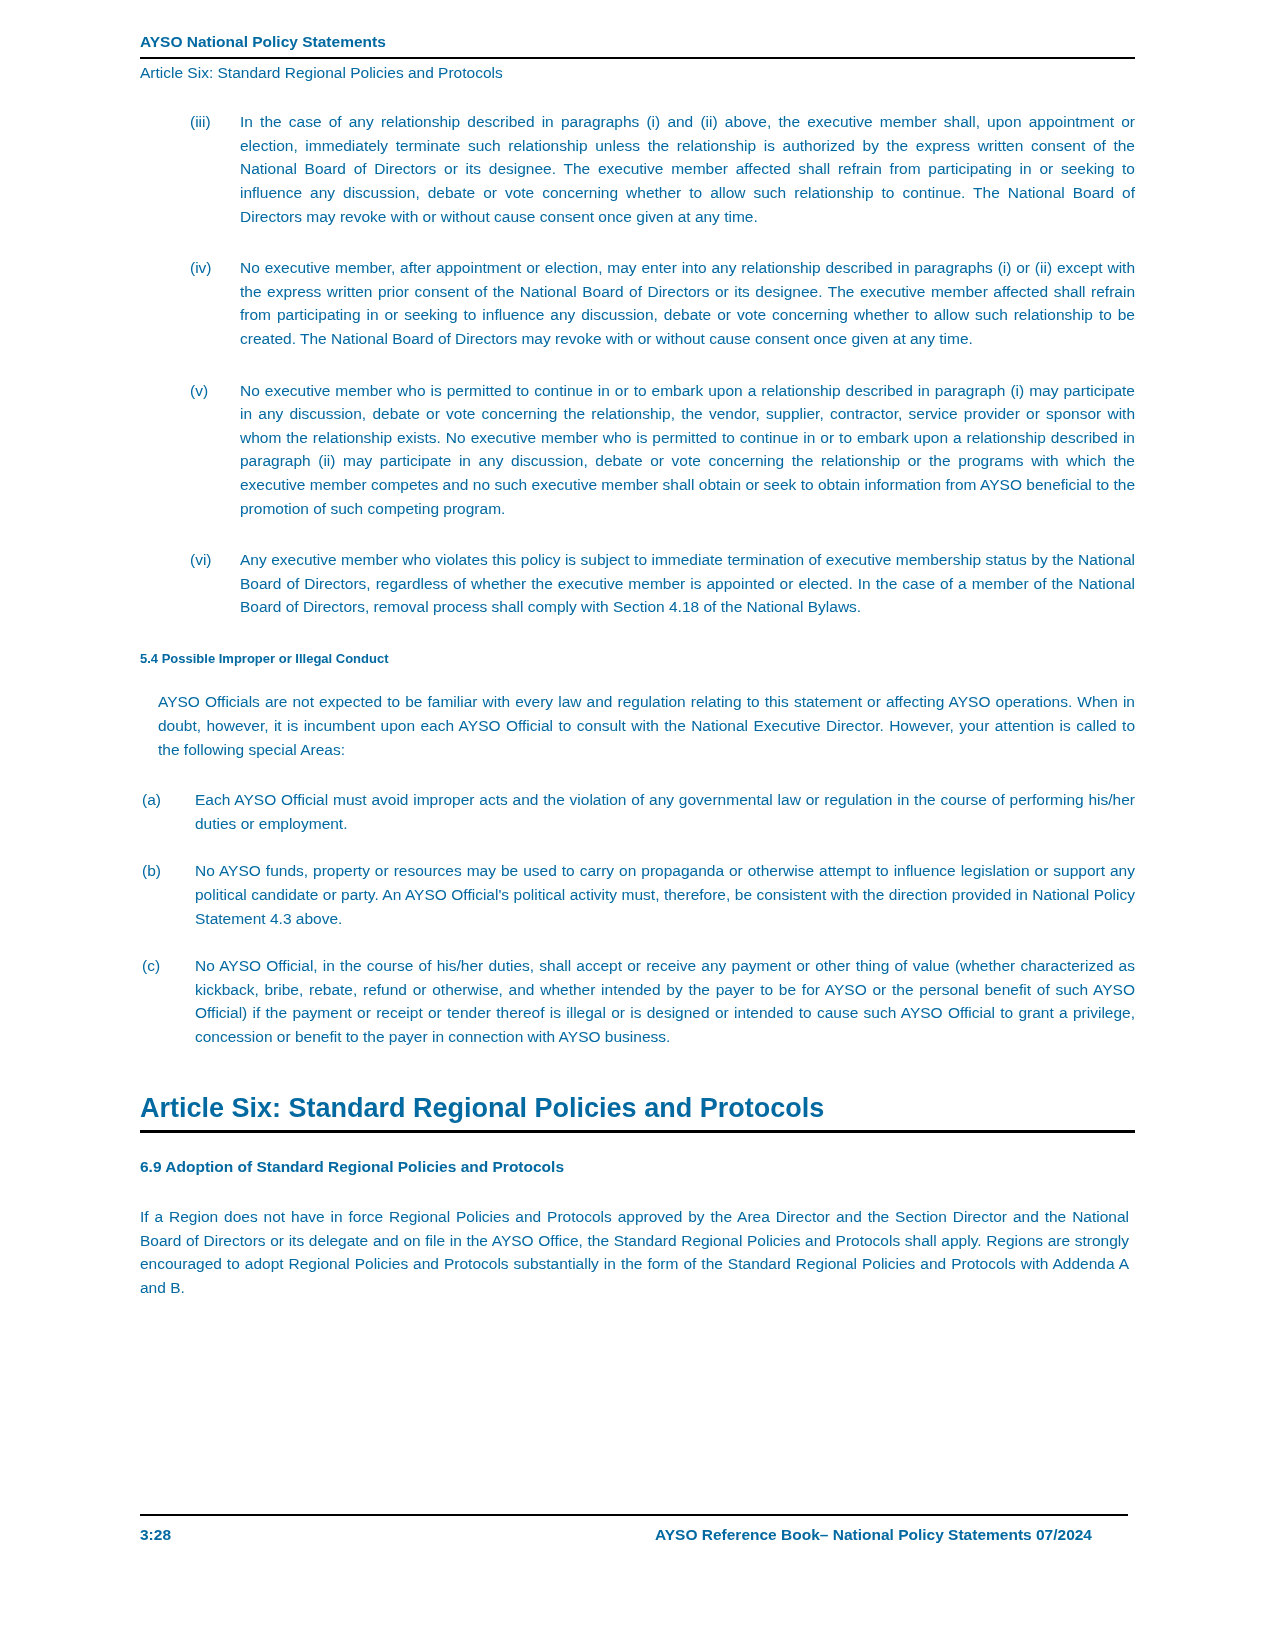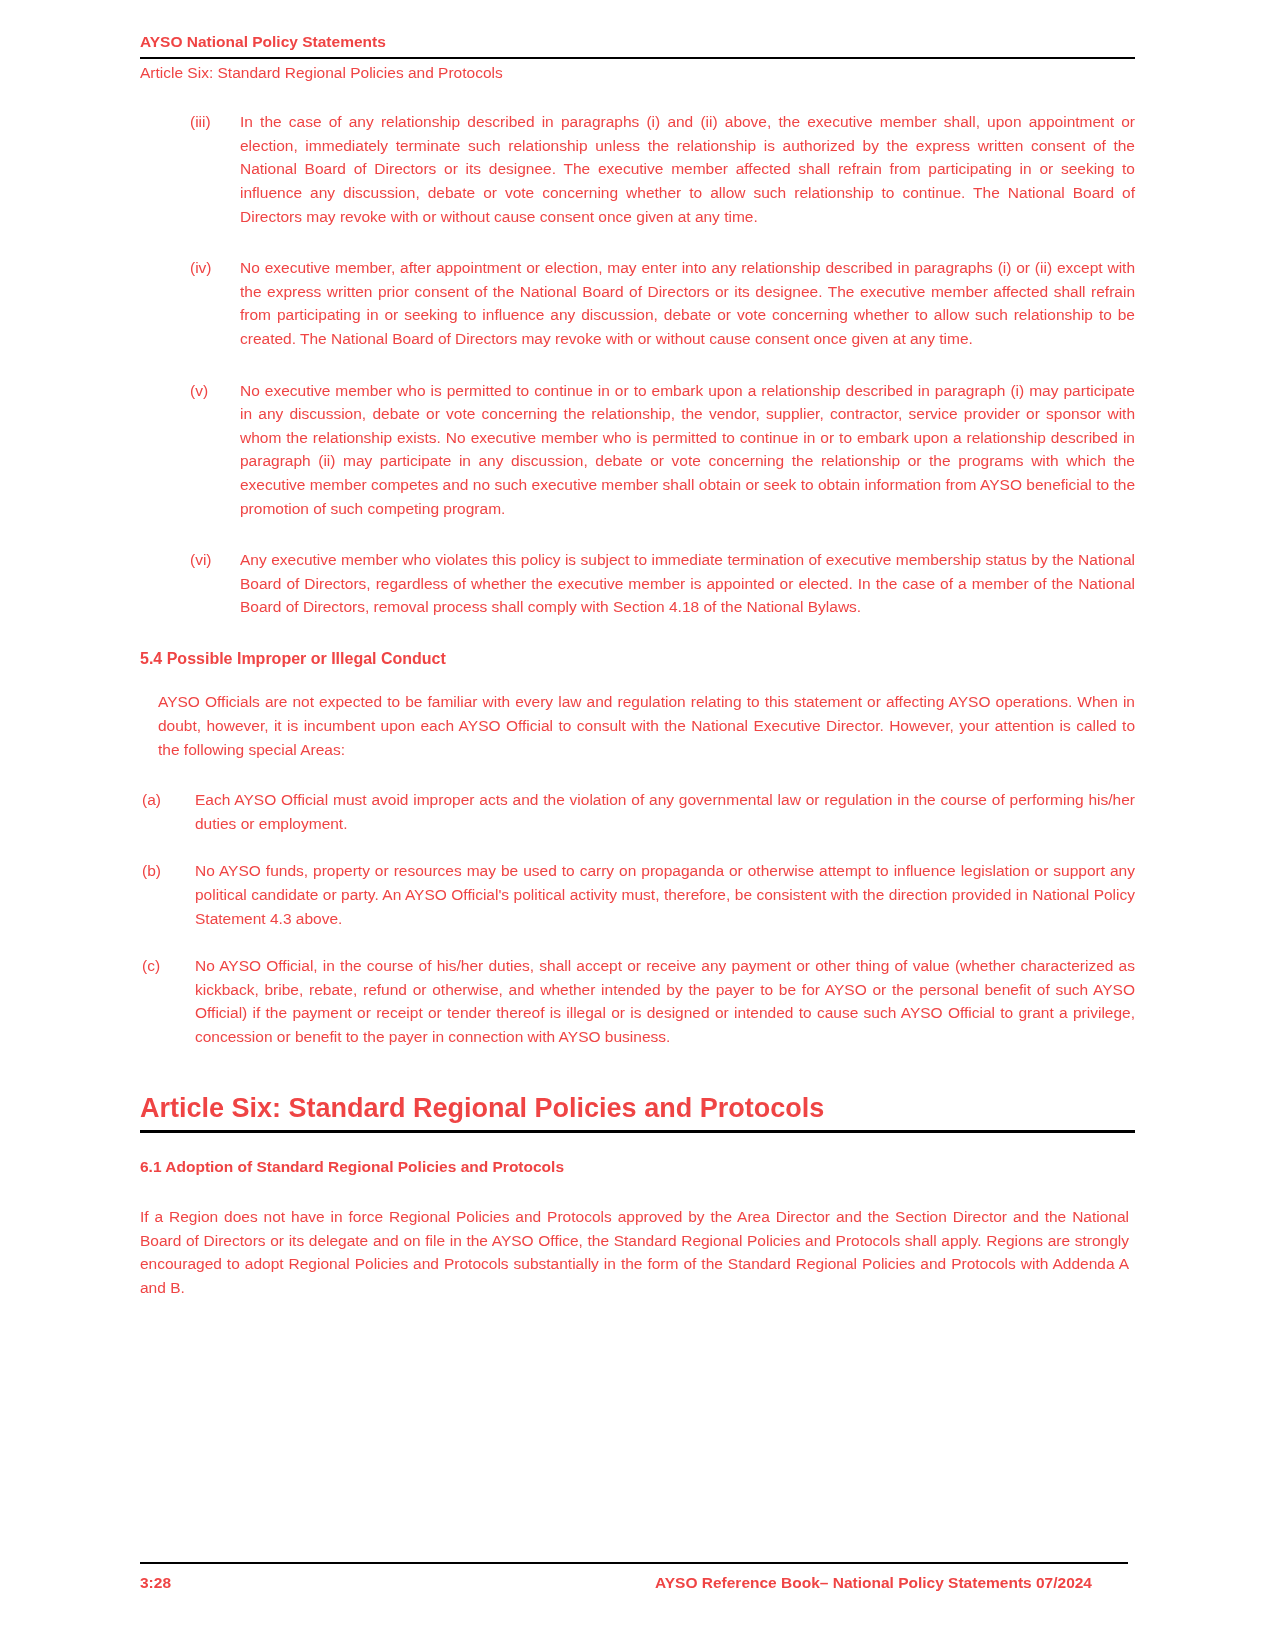--- a/index.html
+++ b/index.html
@@ -2,21 +2,21 @@
 <html><head>
 <meta charset="utf-8">
 <style>
   * { box-sizing: border-box; }
   html, body { margin: 0; padding: 0; background: #e8e8e8; }
   .page {
     width: 1275px;
     height: 1650px;
     margin: 0 auto;
     background: #ffffff;
-    color: #ef4444;
+    color: #0369a1;
     font-family: "Liberation Sans", sans-serif;
     font-size: 15.5px;
     line-height: 23.6px;
     position: relative;
     overflow: hidden;
   }
   .content { padding: 30px 140px 0 140px; }
 
   .doc-header-title { font-weight: bold; }
   .doc-header-rule { border: none; border-top: 2.5px solid #000; margin: 3px 0 0 0; }
@@ -51,21 +51,21 @@
     padding-bottom: 5px;
     border-bottom: 3px solid #000;
   }
   .sub-section-heading { font-weight: bold; margin: 22px 0 0 0; }
   .sub-section-paragraph { text-align: justify; margin: 27px 6px 0 0; }
 
   .doc-footer {
     position: absolute;
     left: 140px;
     right: 147px;
-    top: 1562px;
+    top: 1514px;
     border-top: 2px solid #000;
     padding-top: 7px;
     display: flex;
     justify-content: space-between;
     font-weight: bold;
   }
   .doc-footer .footer-reference { margin-right: 36px; }
 </style>
 </head>
 <body>
@@ -92,41 +92,41 @@
         <span class="item-label">(v)</span>
         <span class="item-text">No executive member who is permitted to continue in or to embark upon a relationship described in paragraph (i) may participate in any discussion, debate or vote concerning the relationship, the vendor, supplier, contractor, service provider or sponsor with whom the relationship exists. No executive member who is permitted to continue in or to embark upon a relationship described in paragraph (ii) may participate in any discussion, debate or vote concerning the relationship or the programs with which the executive member competes and no such executive member shall obtain or seek to obtain information from AYSO beneficial to the promotion of such competing program.</span>
       </div>
       <div class="roman-item">
         <span class="item-label">(vi)</span>
         <span class="item-text">Any executive member who violates this policy is subject to immediate termination of executive membership status by the National Board of Directors, regardless of whether the executive member is appointed or elected. In the case of a member of the National Board of Directors, removal process shall comply with Section 4.18 of the National Bylaws.</span>
       </div>
     </section>
 
     <section>
-      <h2 class="section-heading" style="font-size:16px;">5.4 Possible Improper or Illegal Conduct</h2>
+      <h2 class="section-heading" style="font-size:13px;">5.4 Possible Improper or Illegal Conduct</h2>
       <p class="intro-paragraph">AYSO Officials are not expected to be familiar with every law and regulation relating to this statement or affecting AYSO operations. When in doubt, however, it is incumbent upon each AYSO Official to consult with the National Executive Director. However, your attention is called to the following special Areas:</p>
       <div class="letter-list">
         <div class="letter-item">
           <span class="item-label">(a)</span>
           <span class="item-text">Each AYSO Official must avoid improper acts and the violation of any governmental law or regulation in the course of performing his/her duties or employment.</span>
         </div>
         <div class="letter-item">
           <span class="item-label">(b)</span>
           <span class="item-text">No AYSO funds, property or resources may be used to carry on propaganda or otherwise attempt to influence legislation or support any political candidate or party. An AYSO Official's political activity must, therefore, be consistent with the direction provided in National Policy Statement 4.3 above.</span>
         </div>
         <div class="letter-item">
           <span class="item-label">(c)</span>
           <span class="item-text">No AYSO Official, in the course of his/her duties, shall accept or receive any payment or other thing of value (whether characterized as kickback, bribe, rebate, refund or otherwise, and whether intended by the payer to be for AYSO or the personal benefit of such AYSO Official) if the payment or receipt or tender thereof is illegal or is designed or intended to cause such AYSO Official to grant a privilege, concession or benefit to the payer in connection with AYSO business.</span>
         </div>
       </div>
     </section>
 
     <section>
       <h1 class="article-heading">Article Six: Standard Regional Policies and Protocols</h1>
-      <h2 class="sub-section-heading" style="font-size:15.5px;">6.1 Adoption of Standard Regional Policies and Protocols</h2>
+      <h2 class="sub-section-heading" style="font-size:15.5px;">6.9 Adoption of Standard Regional Policies and Protocols</h2>
       <p class="sub-section-paragraph">If a Region does not have in force Regional Policies and Protocols approved by the Area Director and the Section Director and the National Board of Directors or its delegate and on file in the AYSO Office, the Standard Regional Policies and Protocols shall apply. Regions are strongly encouraged to adopt Regional Policies and Protocols substantially in the form of the Standard Regional Policies and Protocols with Addenda A and B.</p>
     </section>
 
   </div>
 
   <footer class="doc-footer">
     <span class="footer-page-number">3:28</span>
     <span class="footer-reference">AYSO Reference Book– National Policy Statements 07/2024</span>
   </footer>
 </div>

